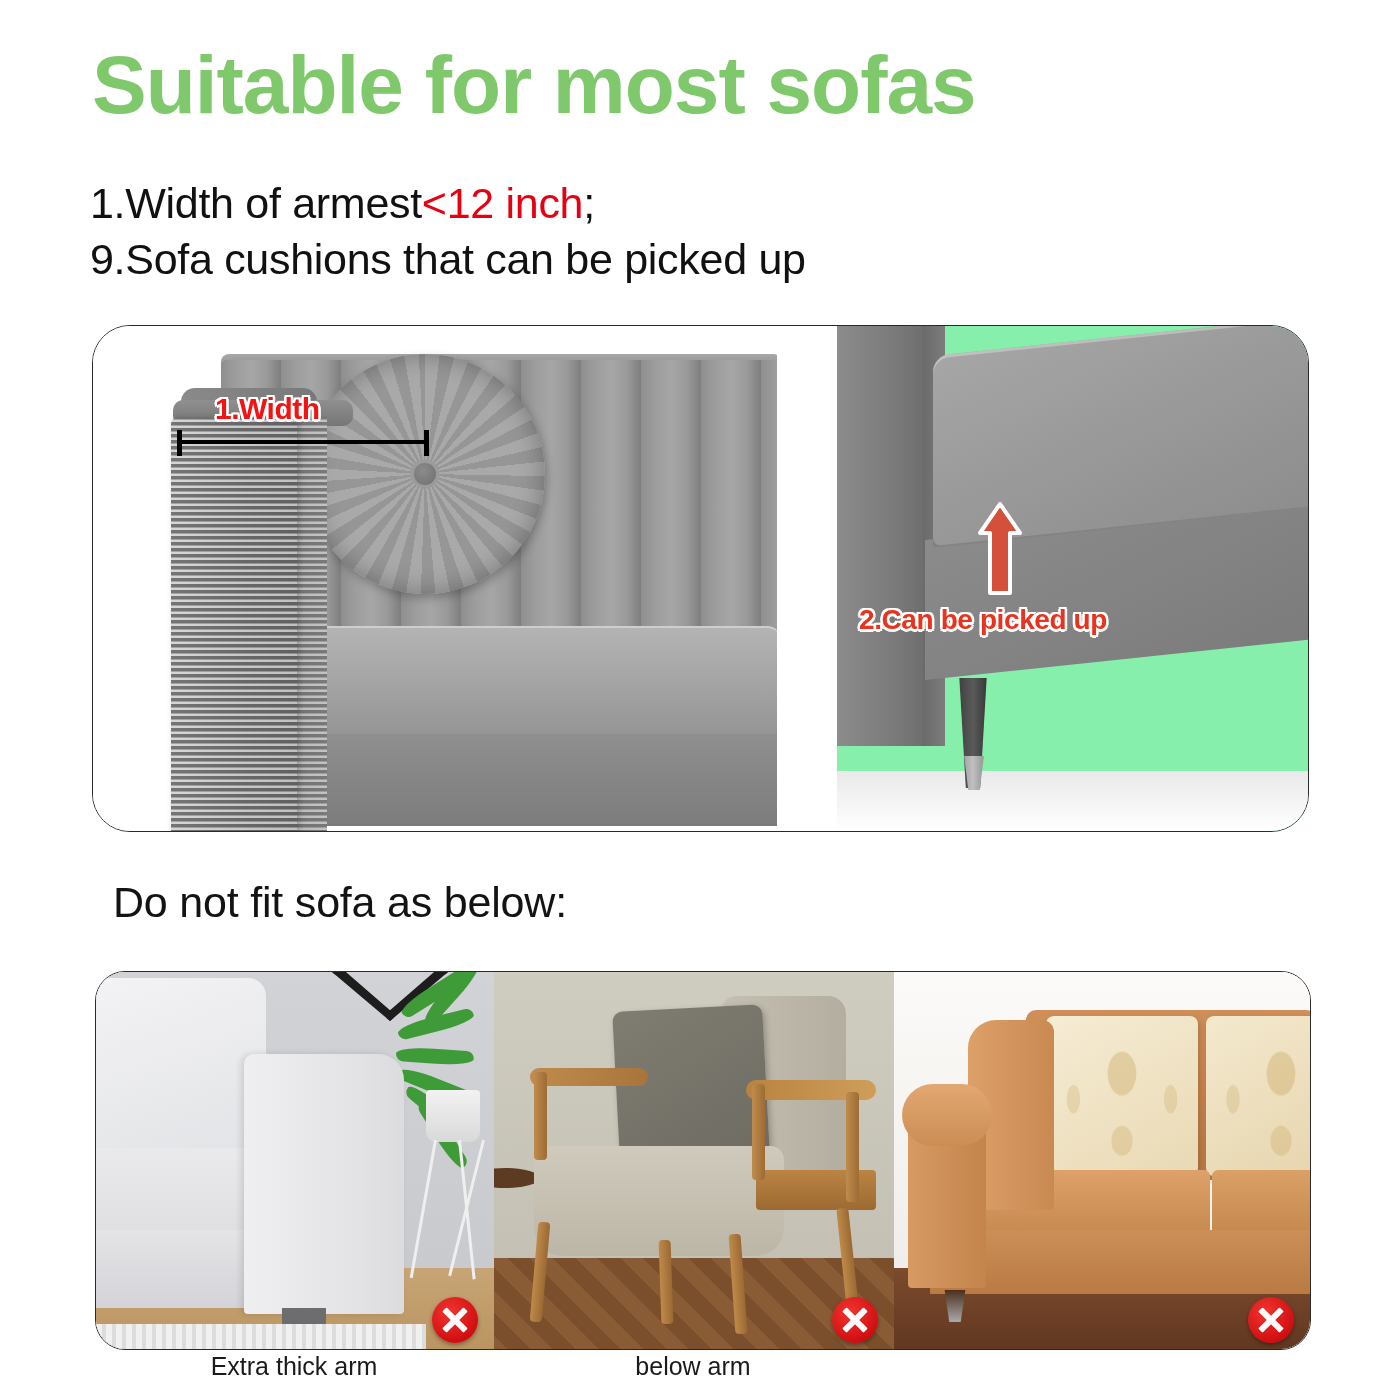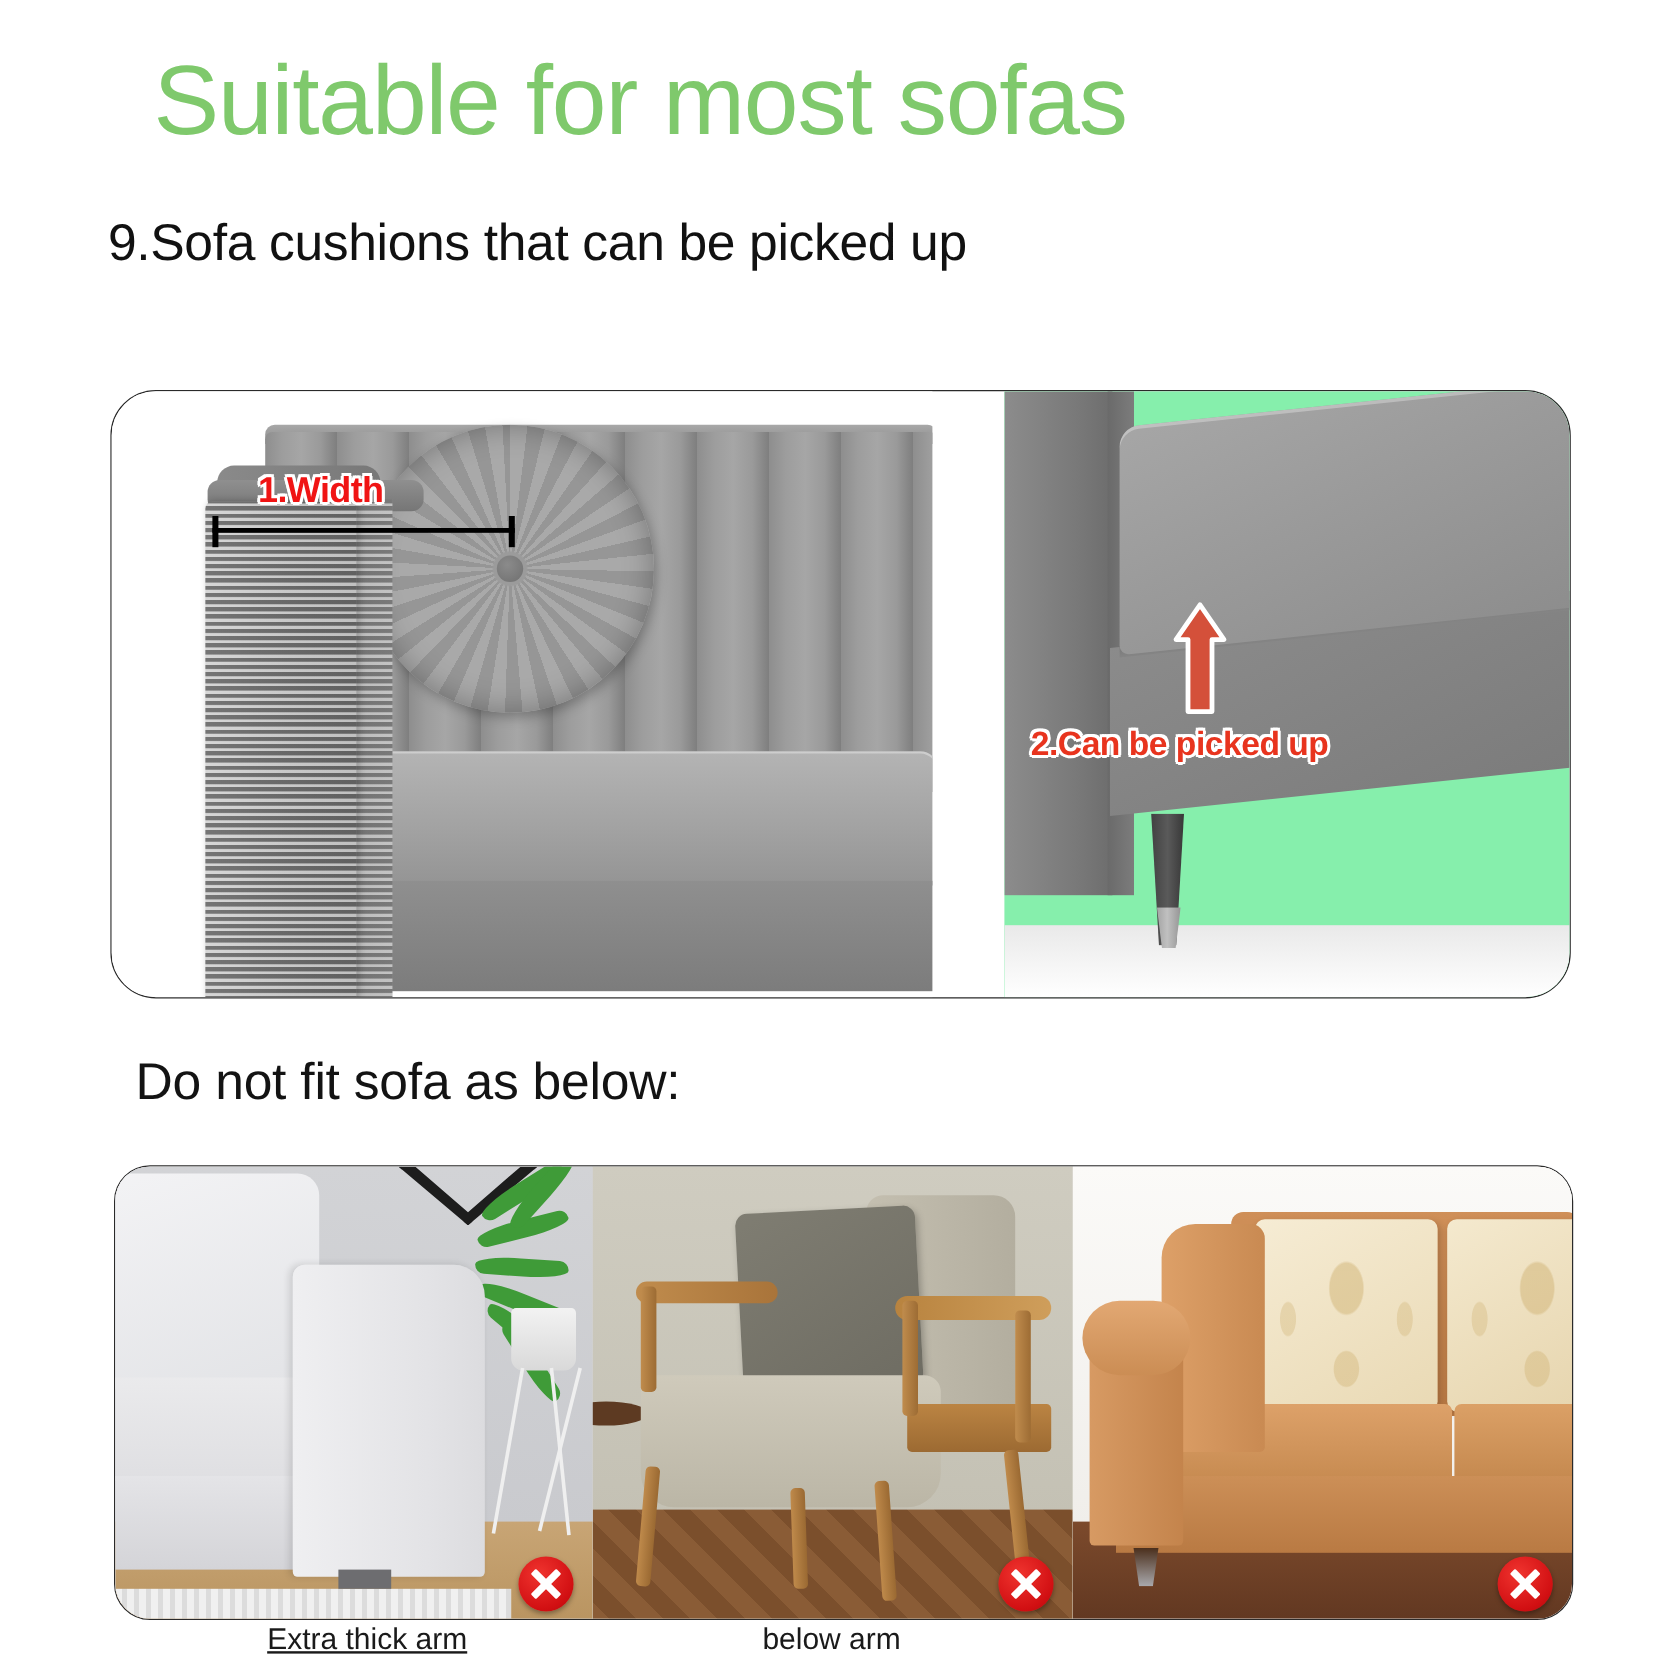--- a/index.html
+++ b/index.html
@@ -7,22 +7,22 @@
     width:1400px;height:1400px;
     background:#ffffff;
     font-family:"Liberation Sans","DejaVu Sans",sans-serif;
     overflow:hidden;position:relative;
     -webkit-font-smoothing:antialiased;
   }
 
   
   .headline{
     position:absolute;left:92px;top:44px;width:1200px;
-    font-size:82px;line-height:1.0;font-weight:normal;
-    color:#7fc96c;letter-spacing:-1px;white-space:nowrap;margin-left:36px;
+    font-size:82px;line-height:1.0;font-weight:bold;
+    color:#7fc96c;letter-spacing:-1px;white-space:nowrap;
   }
   .bullets{
     position:absolute;left:90px;top:176px;width:1200px;
     font-size:43px;line-height:1.30;color:#111111;
     letter-spacing:-0.3px;white-space:nowrap;
   }
   .bullets .red{color:#e60012;}
   .subhead{
     position:absolute;left:113px;top:878px;
     font-size:43px;color:#131313;letter-spacing:-0.2px;white-space:nowrap;
@@ -237,30 +237,33 @@
       radial-gradient(ellipse 14px 30px at 18% 52%, rgba(206,176,112,.6) 0 45%, rgba(0,0,0,0) 50%),
       radial-gradient(ellipse 14px 30px at 82% 52%, rgba(206,176,112,.6) 0 45%, rgba(0,0,0,0) 50%);}
   .rc-seat1{position:absolute;left:86px;top:198px;width:230px;height:66px;background:linear-gradient(180deg,#dda169,#c68a50);border-radius:6px;}
   .rc-seat2{position:absolute;left:318px;top:198px;width:150px;height:66px;background:linear-gradient(180deg,#dba066,#c4884e);border-radius:6px;}
   .rc-base{position:absolute;left:36px;top:258px;width:440px;height:64px;background:linear-gradient(180deg,#cc8f57,#b97a43);}
   .rc-foot{position:absolute;left:48px;top:318px;width:26px;height:32px;background:linear-gradient(180deg,#4b2f1c,#a9a9ad);clip-path:polygon(10% 0,90% 0,72% 100%,28% 100%);}
 
   
   .captions{position:absolute;left:95px;top:1352px;width:1214px;height:44px;}
   .caption{position:absolute;top:0;font-size:25px;color:#1a1a1a;text-align:center;white-space:nowrap;}
-  #cap-0{left:12px;width:398px;text-decoration:underline;}
+  #cap-0{left:0;width:398px;}
   #cap-1{left:398px;width:400px;}
   #cap-2{left:798px;width:416px;}
 </style>
 </head>
 <body>
 
 <div class="headline">Suitable for most sofas</div>
 
 <div class="bullets">
+  <div>
+    <span>1.Width of armest</span><span class="red">&lt;12 inch</span><span>;</span>
+  </div>
   <div>9.Sofa cushions that can be picked up</div>
 </div>
 
 <div class="panel" id="top-panel">
 
   <div class="photo" id="photo-arm">
     <div class="scene">
       <div class="arm-backtop"></div>
       <div class="arm-back"></div>
       <div class="round-pillow"></div>

